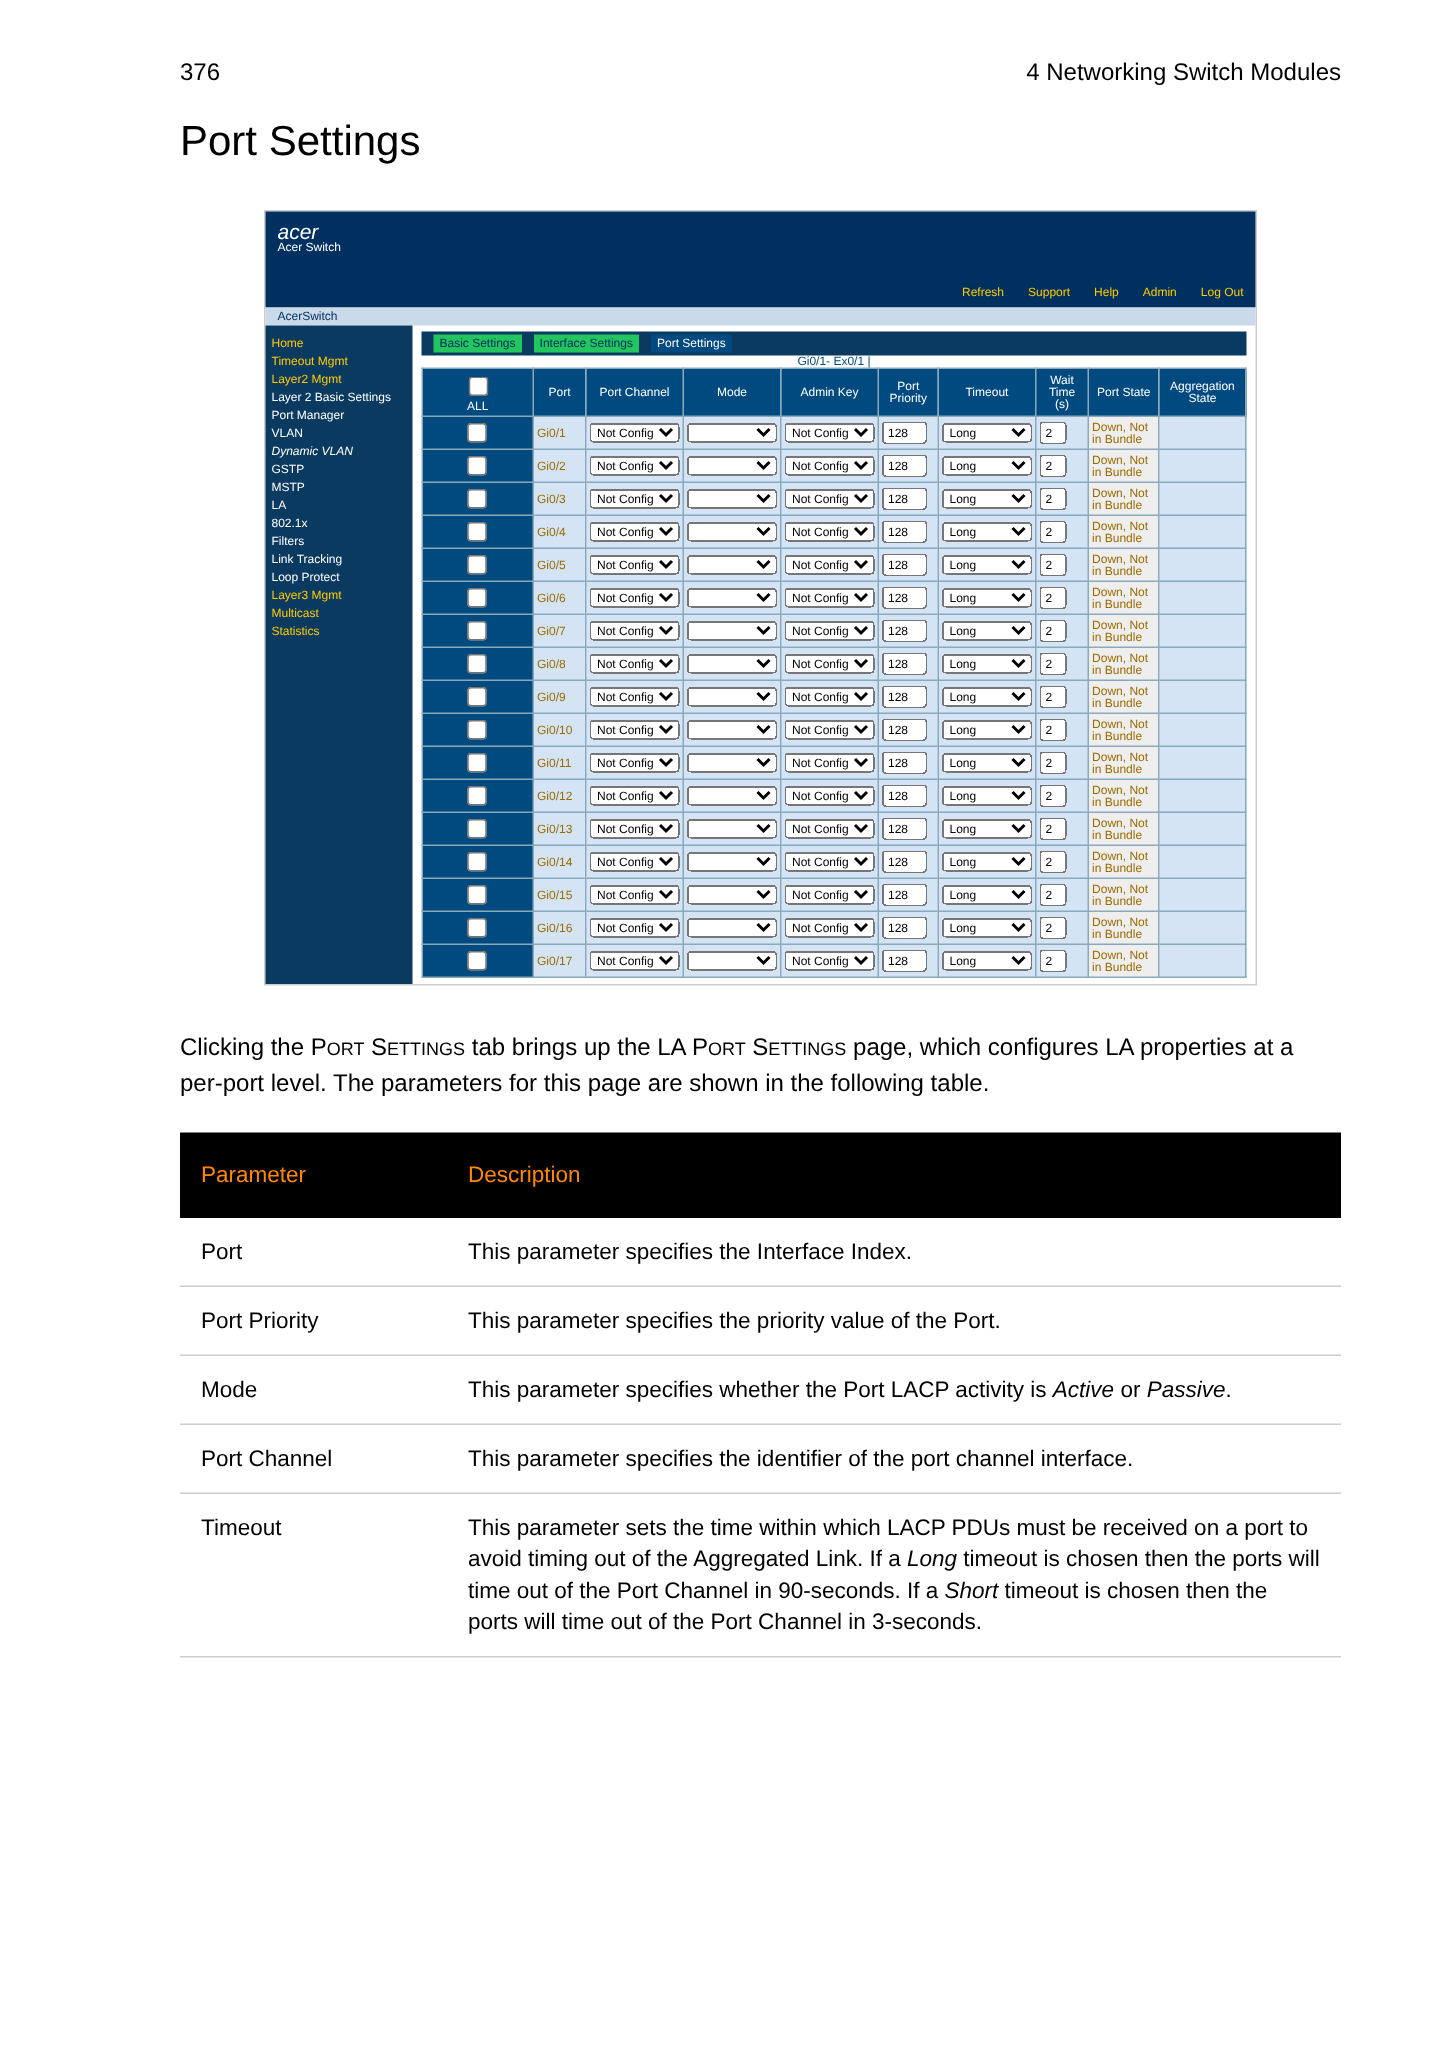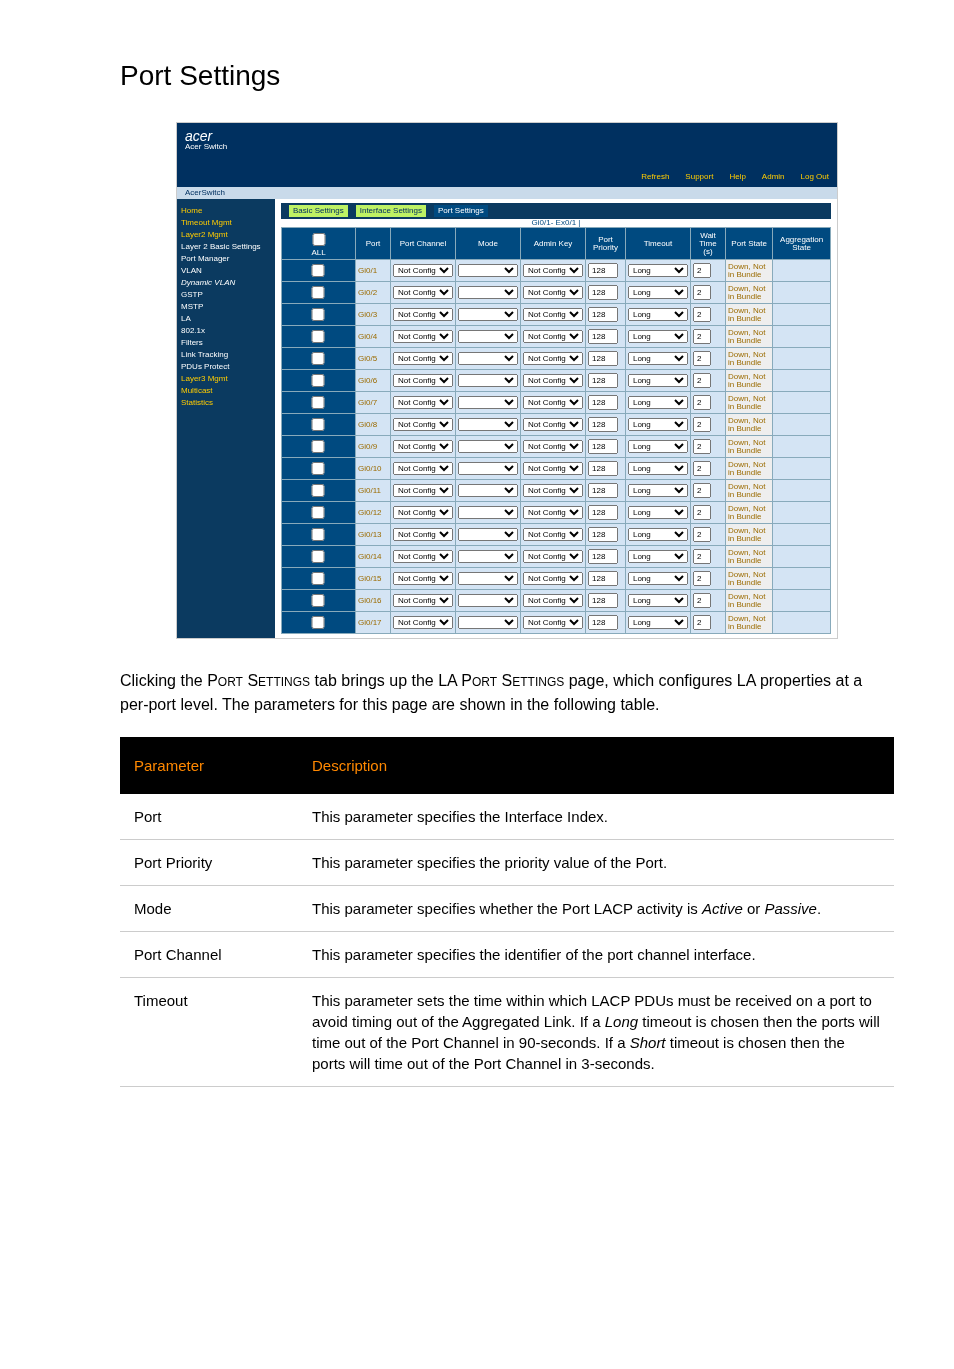--- a/index.html
+++ b/index.html
@@ -43,21 +43,21 @@
   }
   .scr-header .right-links {
     display:flex; gap:16px; color:#7fb3e0;
   }
   .scr-header .right-links span { color:#ffcc00;margin-top:44px; }
   .scr-tabs {
     background:#0b3a60; color:#fff;
     display:flex; gap:8px; padding:2px 8px;
   }
   .scr-tabs div {
-    background:#bef264; color:#003060; padding:2px 4px;
+    background:#22c55e; color:#003060; padding:2px 4px;
   }
   .scr-tabs div.active { background:#004a80; color:#fff; }
   .scr-title { color:#ff8800; text-align:center; padding:4px 0; font-weight:bold; }
   .scr-body { display:flex; }
   .scr-side {
     width: 90px; background:#0b3a60; color:#ffcc00;
     padding:6px 4px; line-height:1.5;
   }
   .scr-side a { color:#ffcc00; display:block; text-decoration:none; }
   .scr-main { flex:1; padding:4px 6px; }
@@ -97,20 +97,24 @@
     line-height:1.4;
   }
   .param-table td.name { width: 150px; }
   .italic { font-style: italic; }
 </style>
 </head>
 <body>
 
 <div class="page">
 
+  <div class="header-row">
+    <span>376</span>
+    <span>4 Networking Switch Modules</span>
+  </div>
 
   <h1 class="section-title">Port Settings</h1>
 
   <div class="screenshot">
     <div class="scr-header">
       <div>
         <span style="font-style:italic; font-size:14px;">acer</span><br>
         <span>Acer Switch</span>
       </div>
       <div class="right-links">
@@ -130,21 +134,21 @@
         <a style="color:#fff;">Layer 2 Basic Settings</a>
         <a style="color:#fff;">Port Manager</a>
         <a style="color:#fff;">VLAN</a>
         <a style="color:#fff;font-style:italic;">Dynamic VLAN</a>
         <a style="color:#fff;">GSTP</a>
         <a style="color:#fff;">MSTP</a>
         <a style="color:#fff;">LA</a>
         <a style="color:#fff;">802.1x</a>
         <a style="color:#fff;">Filters</a>
         <a style="color:#fff;">Link Tracking</a>
-        <a style="color:#fff;">PDUs Protect</a>
+        <a style="color:#fff;">Loop Protect</a>
         <a>Layer3 Mgmt</a>
         <a>Multicast</a>
         <a>Statistics</a>
       </div>
       <div class="scr-main">
         <div class="scr-tabs">
           <div>Basic Settings</div>
           <div>Interface Settings</div>
           <div class="active">Port Settings</div>
         </div>

